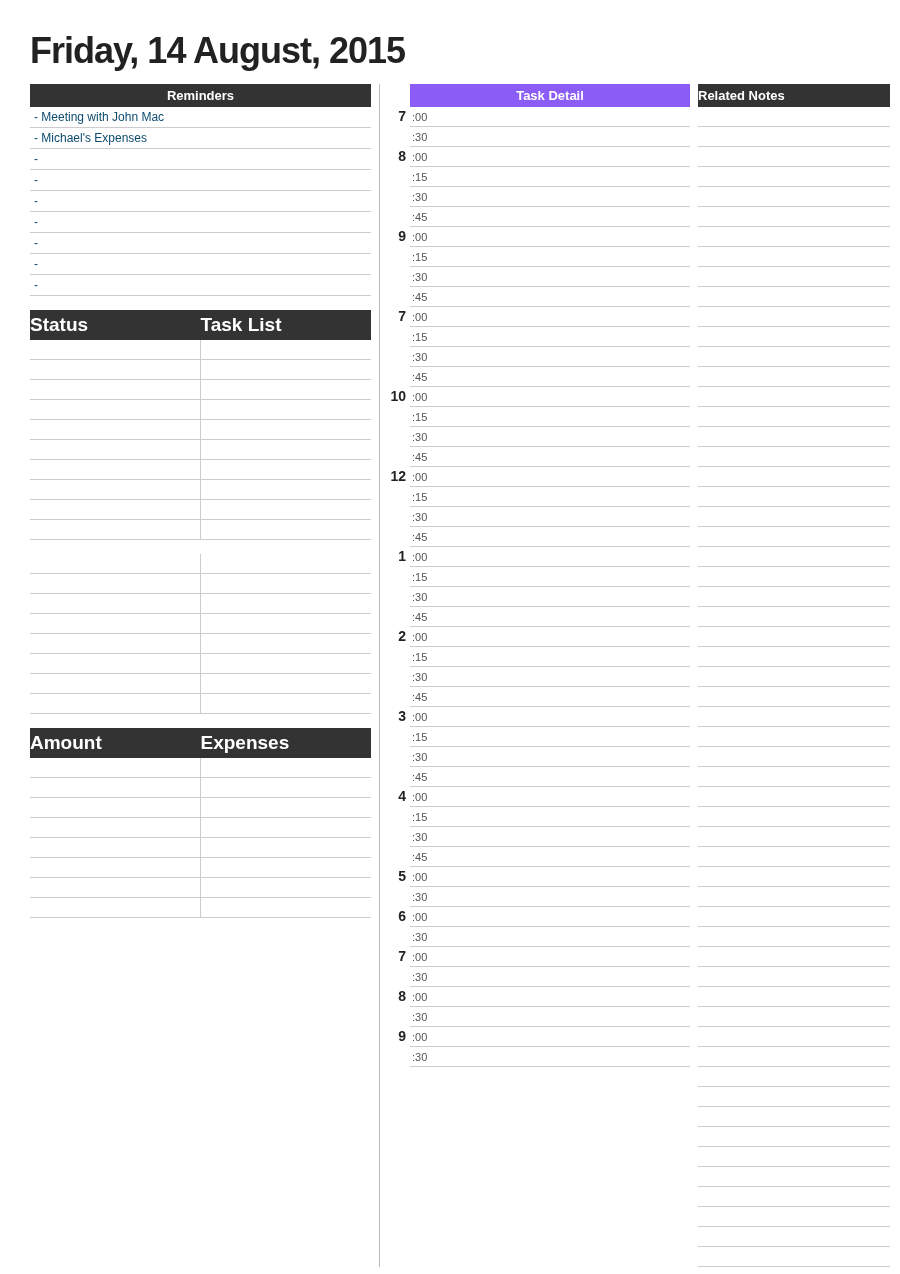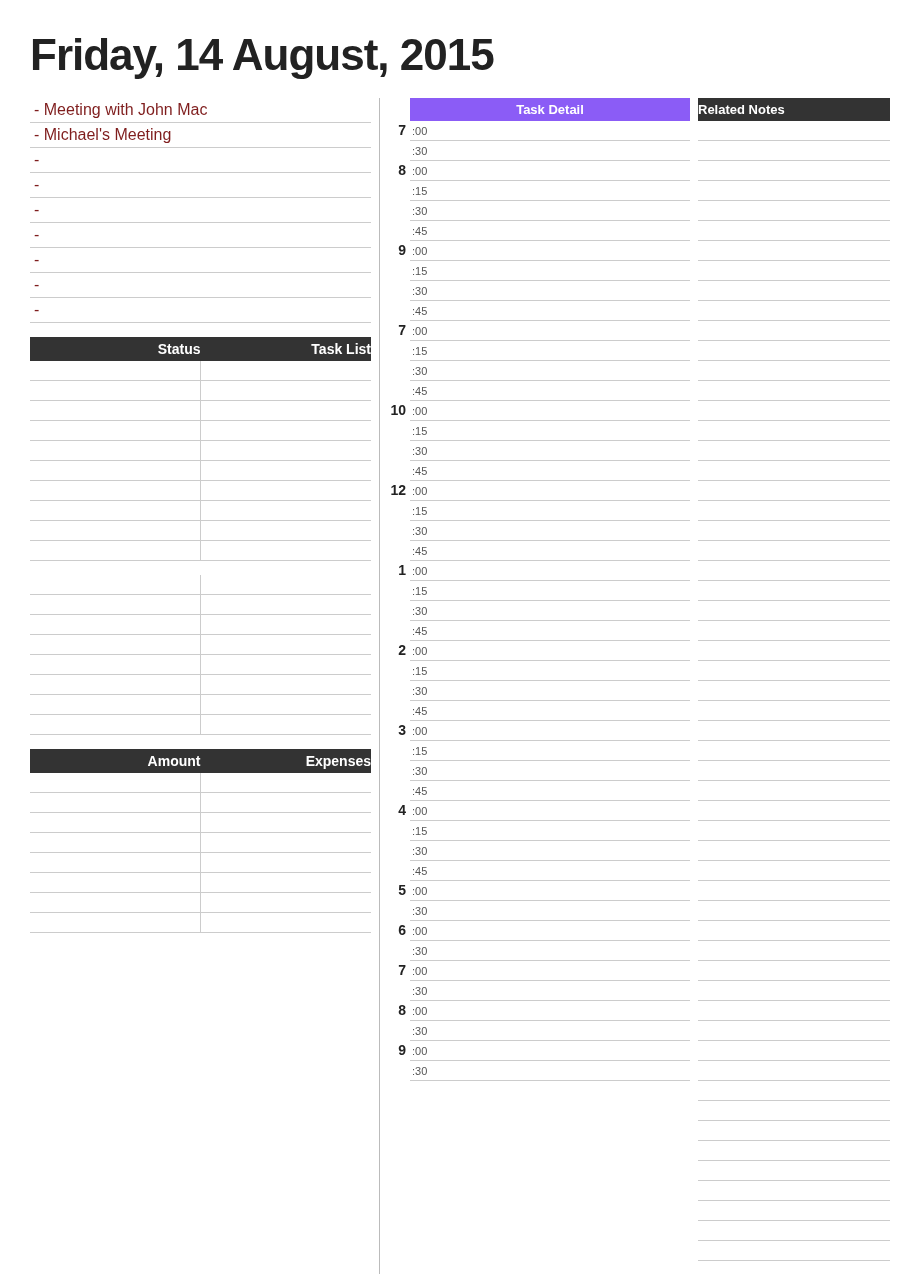--- a/index.html
+++ b/index.html
@@ -5,23 +5,23 @@
     * { box-sizing: border-box; margin: 0; padding: 0; }
     body {
       background: #fff;
       font-family: Arial, sans-serif;
       width: 900px;
       min-height: 1274px;
       padding: 30px 30px 30px 30px;
       color: #222;
     }
     .page-title {
-      font-size: 44px;
+      font-size: 36px;
       font-weight: bold;
-      margin-bottom: 18px;
+      margin-bottom: 12px;
       letter-spacing: -1px;
     }
     .main-grid {
       display: grid;
       grid-template-columns: 350px 310px 200px;
       gap: 0;
       width: 100%;
     }
     
     .left-col {
@@ -62,40 +62,40 @@
       font-weight: bold;
       padding: 4px 0;
       width: 100%;
     }
 
     
     .reminders-section {
       margin-bottom: 14px;
     }
     .reminder-row {
-      font-size: 16px;
+      font-size: 12px;
       padding: 3px 4px;
       border-bottom: 1px solid #ccc;
       min-height: 20px;
-      color: #7f1d1d;
+      color: #0c4a6e;
     }
 
     
     .two-col-section {
       margin-bottom: 14px;
     }
     .two-col-header {
       display: grid;
       grid-template-columns: 1fr 1fr;
       background: #333;
     }
     .two-col-header span {
       color: #fff;
-      text-align: right;
-      font-size: 14px;
+      text-align: left;
+      font-size: 19px;
       font-weight: bold;
       padding: 4px 0;
     }
     .two-col-row {
       display: grid;
       grid-template-columns: 1fr 1fr;
       border-bottom: 1px solid #ccc;
       min-height: 20px;
     }
     .two-col-cell {
@@ -165,23 +165,24 @@
 </head>
 <body>
 
 <h1 class="page-title">Friday, 14 August, 2015</h1>
 
 <div class="main-grid">
 
   <div class="left-col">
 
     <div class="reminders-section">
+      <div class="section-header">Reminders</div>
       <div id="reminders-list">
           <div class="reminder-row">- Meeting with John Mac</div>
-          <div class="reminder-row">- Michael's Meeting</div>
+          <div class="reminder-row">- Michael's Expenses</div>
           <div class="reminder-row">-</div>
           <div class="reminder-row">-</div>
           <div class="reminder-row">-</div>
           <div class="reminder-row">-</div>
           <div class="reminder-row">-</div>
           <div class="reminder-row">-</div>
           <div class="reminder-row">-</div>
         </div>
     </div>
 

